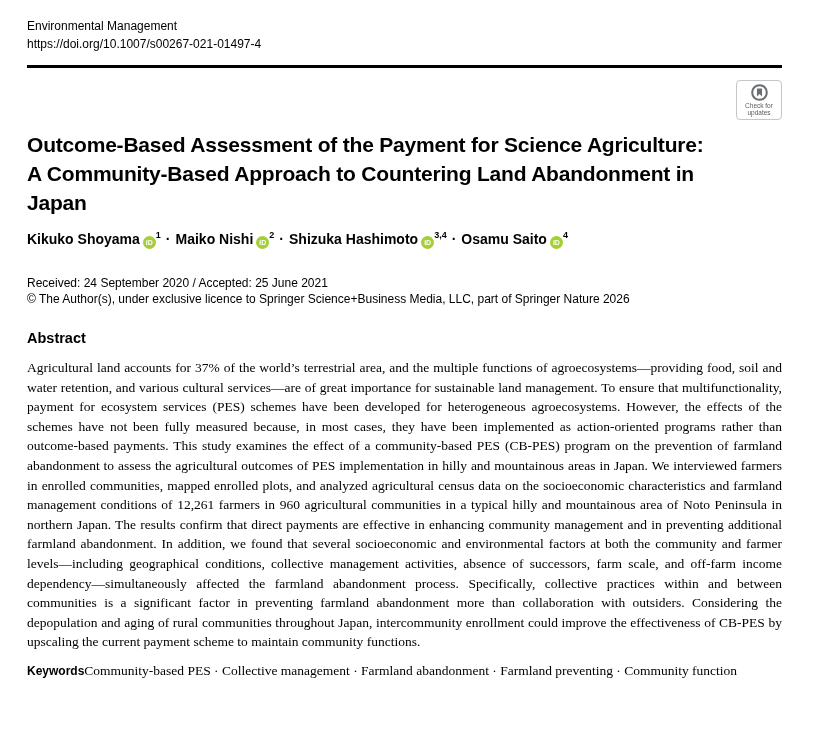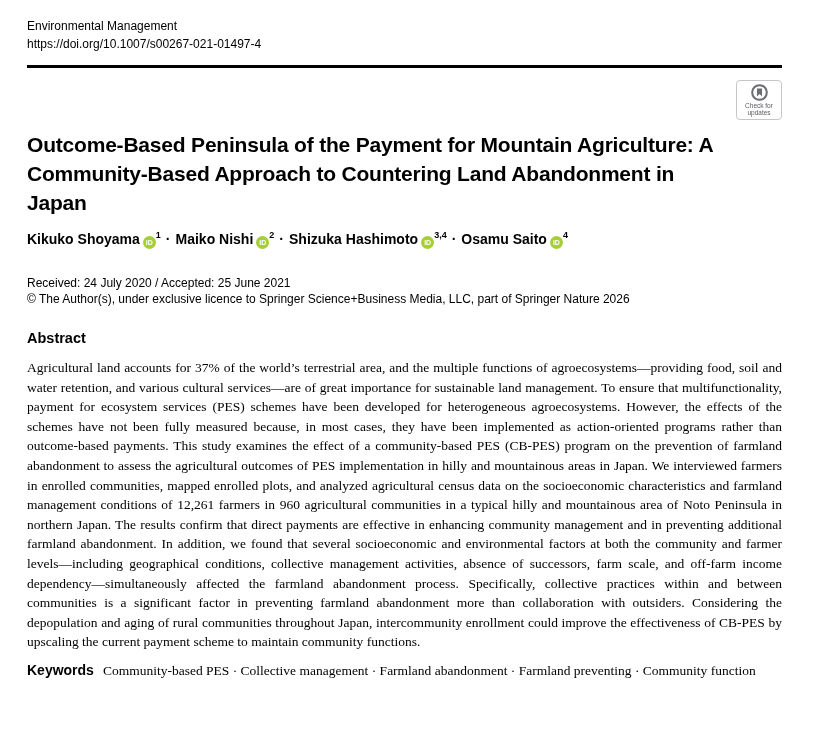--- a/index.html
+++ b/index.html
@@ -65,22 +65,21 @@
 
   
   .keywords-block {
     margin-top: 8px;
     font-family: "Liberation Serif", serif;
     font-size: 13.5px; line-height: 21px;
     width: 755px; color: #000;
   }
   .keywords-label {
     font-family: "Liberation Sans", sans-serif;
-    font-weight: bold; font-size: 14px;
-    margin-right: 9px;
+    font-weight: bold; font-size: 12px;
   }
 </style>
 </head>
 <body>
 
 <div class="page">
 
   <div>
     <div class="journal-name">Environmental Management</div>
     <a class="doi-line" href="#">https://doi.org/10.1007/s00267-021-01497-4</a>
@@ -95,28 +94,28 @@
           <path d="M7 5.4 h6 v9.2 l-3 -2.7 -3 2.7 Z" fill="#6d6e71"></path>
         </svg>
       </span>
       <div class="badge-text">
         <div>Check for</div>
         <div>updates</div>
       </div>
     </div>
   </div>
 
-  <h1 class="article-title">Outcome-Based Peninsula of the Payment for Mountain Agriculture: A Community-Based Approach to Countering Land Abandonment in Japan</h1>
+  <h1 class="article-title">Outcome-Based Assessment of the Payment for Science Agriculture: A Community-Based Approach to Countering Land Abandonment in Japan</h1>
 
   <div class="authors-line">
     <span class="author"><span>Kikuko Shoyama</span><span class="orcid-icon">iD</span><sup>1</sup></span><span class="author-sep">·</span><span class="author"><span>Maiko Nishi</span><span class="orcid-icon">iD</span><sup>2</sup></span><span class="author-sep">·</span><span class="author"><span>Shizuka Hashimoto</span><span class="orcid-icon">iD</span><sup>3,4</sup></span><span class="author-sep">·</span><span class="author"><span>Osamu Saito</span><span class="orcid-icon">iD</span><sup>4</sup></span>
   </div>
 
   <div class="meta-block">
-    <div>Received: 24 July 2020 / Accepted: 25 June 2021</div>
+    <div>Received: 24 September 2020 / Accepted: 25 June 2021</div>
     <div>© The Author(s), under exclusive licence to Springer Science+Business Media, LLC, part of Springer Nature 2026</div>
   </div>
 
   <div class="abstract-heading">Abstract</div>
   <p class="abstract-text">Agricultural land accounts for 37% of the world’s terrestrial area, and the multiple functions of agroecosystems—providing food, soil and water retention, and various cultural services—are of great importance for sustainable land management. To ensure that multifunctionality, payment for ecosystem services (PES) schemes have been developed for heterogeneous agroecosystems. However, the effects of the schemes have not been fully measured because, in most cases, they have been implemented as action-oriented programs rather than outcome-based payments. This study examines the effect of a community-based PES (CB-PES) program on the prevention of farmland abandonment to assess the agricultural outcomes of PES implementation in hilly and mountainous areas in Japan. We interviewed farmers in enrolled communities, mapped enrolled plots, and analyzed agricultural census data on the socioeconomic characteristics and farmland management conditions of 12,261 farmers in 960 agricultural communities in a typical hilly and mountainous area of Noto Peninsula in northern Japan. The results confirm that direct payments are effective in enhancing community management and in preventing additional farmland abandonment. In addition, we found that several socioeconomic and environmental factors at both the community and farmer levels—including geographical conditions, collective management activities, absence of successors, farm scale, and off-farm income dependency—simultaneously affected the farmland abandonment process. Specifically, collective practices within and between communities is a significant factor in preventing farmland abandonment more than collaboration with outsiders. Considering the depopulation and aging of rural communities throughout Japan, intercommunity enrollment could improve the effectiveness of CB-PES by upscaling the current payment scheme to maintain community functions.</p>
 
   <div class="keywords-block">
     <span class="keywords-label">Keywords</span><span>Community-based PES · Collective management · Farmland abandonment · Farmland preventing · Community function</span>
   </div>
 

